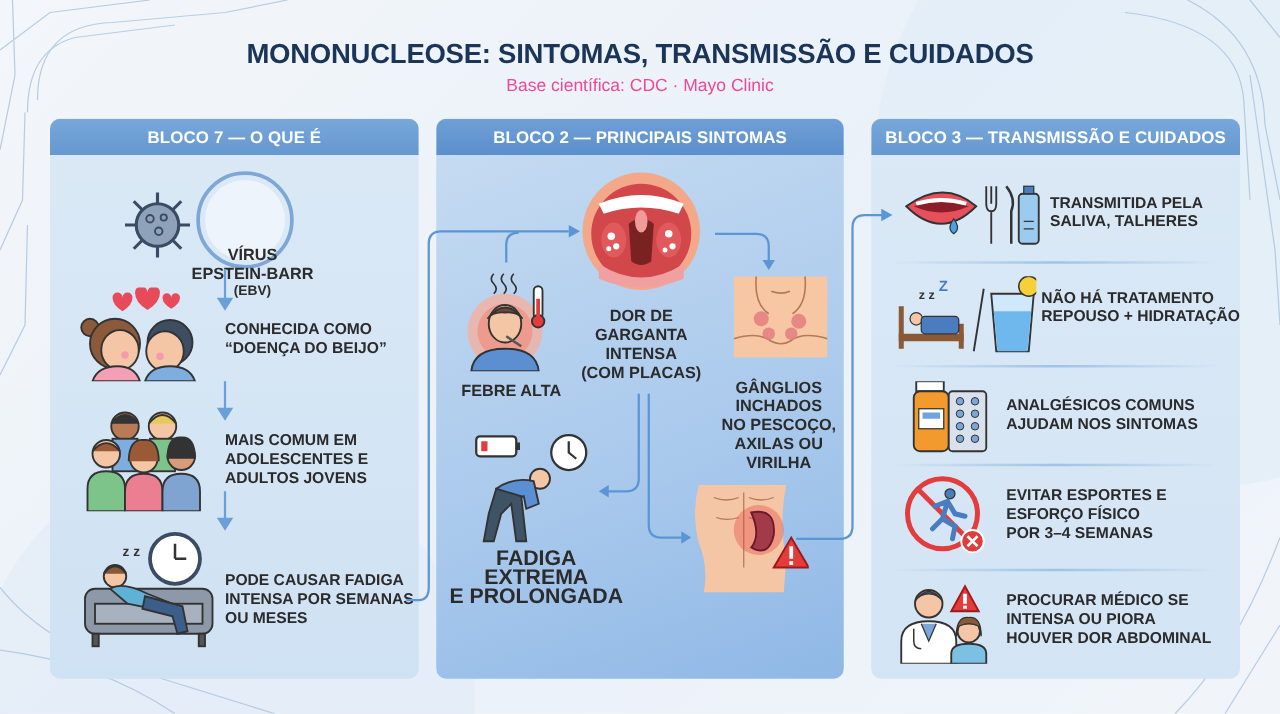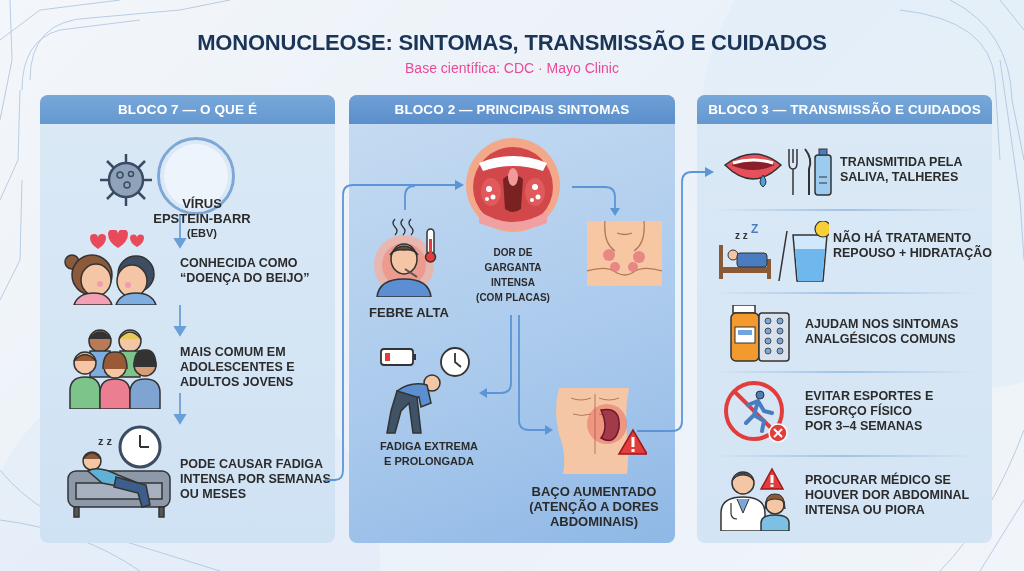--- a/index.html
+++ b/index.html
@@ -185,21 +185,21 @@
     <ellipse cx="26" cy="55" rx="10" ry="14" fill="#e0595c"></ellipse>
       <ellipse cx="70" cy="55" rx="10" ry="14" fill="#e0595c"></ellipse>
     <circle cx="24" cy="52" r="3" fill="#fff"></circle>
       <circle cx="28" cy="60" r="2.5" fill="#fff"></circle>
       <circle cx="22" cy="62" r="2" fill="#fff"></circle>
     <circle cx="70" cy="50" r="3" fill="#fff"></circle>
       <circle cx="73" cy="60" r="2.5" fill="#fff"></circle>
       <circle cx="67" cy="63" r="2" fill="#fff"></circle>
     <path d="M14 74 q34 22 68 0 v12 q-34 14 -68 0z" fill="#f0a0a0"></path>
   </svg>
-  <div class="txt center" style="left:104px;top:150px;width:120px;font-size:10px;">
+  <div class="txt center" style="left:104px;top:150px;width:120px;font-size:13px;">
     <div>DOR DE</div>
     <div>GARGANTA</div>
     <div>INTENSA</div>
     <div>(COM PLACAS)</div>
   </div>
 
   <svg class="ico" style="left:20px;top:120px" width="80" height="82" viewBox="0 0 80 82">
     <circle cx="35" cy="50" r="30" fill="#f2b0a0" opacity="0.8"></circle>
     <circle cx="35" cy="50" r="22" fill="#ef8f80" opacity="0.7"></circle>
     <path d="M26 4 q-4 4 0 8 q4 4 0 8 M34 4 q-4 4 0 8 q4 4 0 8 M42 4 q-4 4 0 8 q4 4 0 8" fill="none" stroke="#333" stroke-width="1.3"></path>
@@ -216,52 +216,54 @@
   <svg class="ico" style="left:238px;top:126px" width="75" height="65" viewBox="0 0 75 65">
     <rect x="0" y="0" width="75" height="65" fill="#f7c6a3"></rect>
     <path d="M18 0 q-2 22 10 30 M57 0 q2 22 -10 30" fill="none" stroke="#b37a5a" stroke-width="1.3"></path>
     <path d="M30 12 q8 3 15 0" fill="none" stroke="#b37a5a" stroke-width="1.3"></path>
     <path d="M0 50 q20 -6 30 2 q8 4 15 0 q10 -8 30 -2" fill="none" stroke="#b37a5a" stroke-width="1.3"></path>
     <circle cx="22" cy="34" r="6" fill="#e47c80" opacity="0.85"></circle>
       <circle cx="28" cy="46" r="5" fill="#e47c80" opacity="0.85"></circle>
     <circle cx="52" cy="36" r="6" fill="#e47c80" opacity="0.85"></circle>
       <circle cx="46" cy="46" r="5" fill="#e47c80" opacity="0.85"></circle>
   </svg>
+  <div class="txt center" style="left:222px;top:207px;width:104px;font-size:13px;">
+    <div>GÂNGLIOS</div>
+    <div>INCHADOS</div>
+    <div>NO PESCOÇO,</div>
+    <div>AXILAS OU</div>
+    <div>VIRILHA</div>
+  </div>
 
   <svg class="ico" style="left:28px;top:250px" width="100" height="90" viewBox="0 0 100 90">
     <rect x="4" y="4" width="32" height="16" rx="3" fill="#fff" stroke="#333" stroke-width="1.8"></rect>
     <rect x="36" y="9" width="3" height="6" fill="#333"></rect>
     <rect x="8" y="8" width="5" height="8" fill="#e23c3c"></rect>
     <circle cx="78" cy="17" r="14" fill="#fff" stroke="#333" stroke-width="1.8"></circle>
     <path d="M78 8 v9 l6 5" fill="none" stroke="#333" stroke-width="1.8"></path>
     <circle cx="55" cy="38" r="8" fill="#f5c6a5" stroke="#333" stroke-width="1.5"></circle>
     <path d="M20 46 q14 -10 30 -6 l4 18 l-10 4 l-2 -10 l-14 4z" fill="#5b8fd1" stroke="#333" stroke-width="1.5"></path>
     <path d="M20 46 l-6 20 l-4 22 l8 0 l6 -22 l8 -8 l4 30 l8 0 l-4 -36z" fill="#3f5366" stroke="#333" stroke-width="1.5"></path>
   </svg>
-  <div class="txt center" style="left:10px;top:344px;width:140px;font-size:11px;">
+  <div class="txt center" style="left:10px;top:344px;width:140px;font-size:17px;">
     <div>FADIGA EXTREMA</div>
     <div>E PROLONGADA</div>
   </div>
 
   <svg class="ico" style="left:202px;top:293px" width="96" height="86" viewBox="0 0 96 86">
     <path d="M8 0 h70 q-6 30 0 60 l-2 26 h-64 q4 -20 -4 -40 q-6 -24 0 -46z" fill="#f5c6a5"></path>
     <g fill="none" stroke="#b37a5a" stroke-width="1">
       <path d="M20 10 q10 4 20 0 M48 10 q10 4 20 0 M22 26 q8 3 18 0 M48 26 q8 3 18 0 M44 6 v60"></path>
     </g>
     <circle cx="56" cy="36" r="20" fill="#e23c3c" opacity="0.35"></circle>
     <path d="M50 22 q20 -4 18 18 q-4 18 -18 10 q8 -10 0 -28z" fill="#a33a4a" stroke="#6a1a2a" stroke-width="1.5"></path>
     <path d="M68 66 l14 -24 l14 24z" fill="#e23c3c" stroke="#a01818" stroke-width="1.5"></path>
     <rect x="80.5" y="49" width="3" height="10" fill="#fff"></rect>
       <rect x="80.5" y="61" width="3" height="3" fill="#fff"></rect>
   </svg>
-  <div class="txt center" style="left:175px;top:389px;width:140px;font-size:13px;">
-    <div>BAÇO AUMENTADO</div>
-    <div>(ATENÇÃO A DORES</div>
-    <div>ABDOMINAIS)</div>
-  </div>
 </div>
 
 <div class="panel p3">
   <div class="panel-head">BLOCO 3 — TRANSMISSÃO E CUIDADOS</div>
 
   <svg class="ico" style="left:26px;top:50px" width="112" height="52" viewBox="0 0 112 52">
     <path d="M2 20 q30 -22 56 0 q-28 28 -56 0z" fill="#e5505a" stroke="#333" stroke-width="1.5"></path>
     <path d="M8 20 q22 -8 44 0 q-22 10 -44 0z" fill="#8a1f2a"></path>
     <path d="M10 18 q20 -6 40 0" fill="none" stroke="#fff" stroke-width="3"></path>
     <path d="M40 30 q-6 8 0 12 q6 -4 0 -12z" fill="#4aa3e0" stroke="#333" stroke-width="1"></path>
@@ -308,22 +310,22 @@
         <circle cx="51" cy="16" r="3"></circle>
         <circle cx="39" cy="26" r="3"></circle>
         <circle cx="51" cy="26" r="3"></circle>
       <circle cx="39" cy="36" r="3"></circle>
         <circle cx="51" cy="36" r="3"></circle>
         <circle cx="39" cy="46" r="3"></circle>
         <circle cx="51" cy="46" r="3"></circle>
     </g>
   </svg>
   <div class="txt" style="left:108px;top:222px;width:180px;">
+    <div>ANALGÉSICOS COMUNS</div>
     <div>AJUDAM NOS SINTOMAS</div>
-    <div>ANALGÉSICOS COMUNS</div>
   </div>
   <div class="divider" style="top:276px;"></div>
 
   <svg class="ico" style="left:25px;top:284px" width="68" height="66" viewBox="0 0 68 66">
     <circle cx="32" cy="32" r="28" fill="none" stroke="#e23c3c" stroke-width="4"></circle>
     <line x1="12" y1="12" x2="52" y2="52" stroke="#e23c3c" stroke-width="4"></line>
     <circle cx="38" cy="16" r="4" fill="#4a7dc0" stroke="#333"></circle>
     <path d="M26 26 l10 -4 l6 10 l8 2 M36 22 l-4 14 l-8 8 M32 36 l10 6 l-2 10" fill="none" stroke="#4a7dc0" stroke-width="4" stroke-linecap="round"></path>
     <circle cx="56" cy="54" r="9" fill="#e23c3c" stroke="#fff" stroke-width="1.5"></circle>
     <path d="M52 50 l8 8 M60 50 l-8 8" stroke="#fff" stroke-width="2"></path>
@@ -343,16 +345,16 @@
     <path d="M13 18 q11 -16 22 0 q-4 -6 -11 -6 q-7 0 -11 6z" fill="#3e4e62" stroke="#333"></path>
     <path d="M2 68 v-18 q0 -16 22 -16 q22 0 22 16 v18z" fill="#fff" stroke="#333" stroke-width="1.5"></path>
     <path d="M18 36 l6 14 l6 -14" fill="#7aa6d8" stroke="#333"></path>
     <path d="M12 40 v10 q0 6 6 6" fill="none" stroke="#333" stroke-width="1.2"></path>
     <circle cx="56" cy="42" r="9" fill="#f5c6a5" stroke="#333" stroke-width="1.5"></circle>
     <path d="M46 46 q0 -16 10 -15 q10 -1 10 15 l-2 -8 q-8 -4 -16 0z" fill="#8a5a36" stroke="#333"></path>
     <path d="M42 68 v-8 q0 -8 14 -8 q14 0 14 8 v8z" fill="#7cc0e4" stroke="#333" stroke-width="1.5"></path>
   </svg>
   <div class="txt" style="left:108px;top:378px;width:185px;">
     <div>PROCURAR MÉDICO SE</div>
+    <div>INTENSA OU PIORA</div>
     <div>HOUVER DOR ABDOMINAL</div>
-    <div>INTENSA OU PIORA</div>
   </div>
 </div>
 
 </body></html>

